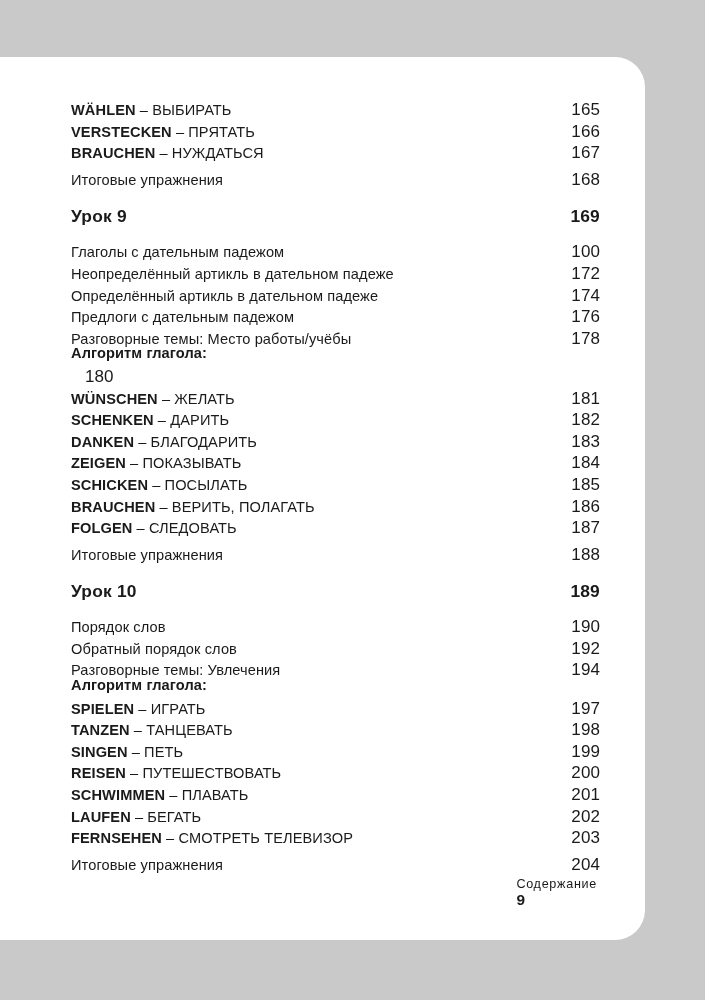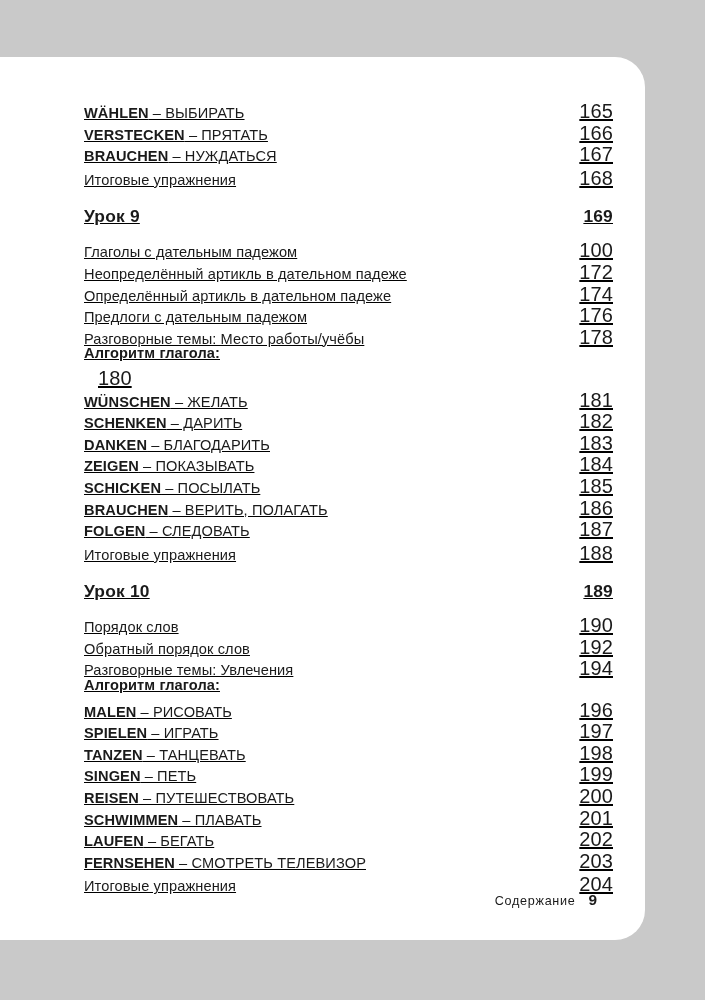--- a/index.html
+++ b/index.html
@@ -18,39 +18,38 @@
     left: 0;
     top: 57px;
     width: 645px;
     height: 883px;
     background: #ffffff;
     border-top-right-radius: 30px;
     border-bottom-right-radius: 30px;
   }
   #toc {
     position: absolute;
-    left: 84px;
+    left: 71px;
     top: 43px;
     width: 529px;
-    text-decoration: underline;
   }
   .row {
     display: flex;
     align-items: baseline;
     justify-content: space-between;
     height: 21.6px;
     font-size: 14.6px;
     color: #1a1a1a;
     white-space: nowrap;
   }
   .row .txt {
     letter-spacing: 0.1px;
   }
   .row .pg {
-    font-size: 20px;
+    font-size: 17px;
     letter-spacing: 0.1px;
     padding-left: 14px;
   }
   .row.plain .txt { font-weight: 400; margin-top: 7px; }
   .row.sub .txt { font-weight: 700; }
   .row.sub .txt .rus { font-weight: 400; }
   .row.lesson {
     height: 31px;
     align-items: baseline;
     text-align: center;
@@ -61,22 +60,22 @@
     font-weight: 700;
     letter-spacing: 0.2px;
   }
   .spacer-lesson { height: 20px; }
   .footer {
     position: absolute;
     right: 48px;
     bottom: 31px;
     display: flex;
     align-items: baseline;
-    gap: 13px;
     color: #1a1a1a;
+    flex-direction: column;
   }
   .footer .label {
     font-size: 12.6px;
     letter-spacing: 0.7px;
   }
   .footer .num {
     font-size: 15.4px;
     font-weight: 700;
   }
 </style>
@@ -181,24 +180,20 @@
       </div>
       <div class="row plain">
         <span class="txt">Разговорные темы: Увлечения</span>
         <span class="pg">194</span>
       </div>
       <div class="row sub">
         <span class="txt"><span>Алгоритм глагола:</span></span>
         <span class="pg"></span>
       </div>
       <div class="row sub">
-        <span class="txt"><span>MALEN</span><span class="rus"> – РИСОВАТЬ</span></span>
-        <span class="pg">196</span>
-      </div>
-      <div class="row sub">
         <span class="txt"><span>SPIELEN</span><span class="rus"> – ИГРАТЬ</span></span>
         <span class="pg">197</span>
       </div>
       <div class="row sub">
         <span class="txt"><span>TANZEN</span><span class="rus"> – ТАНЦЕВАТЬ</span></span>
         <span class="pg">198</span>
       </div>
       <div class="row sub">
         <span class="txt"><span>SINGEN</span><span class="rus"> – ПЕТЬ</span></span>
         <span class="pg">199</span>

